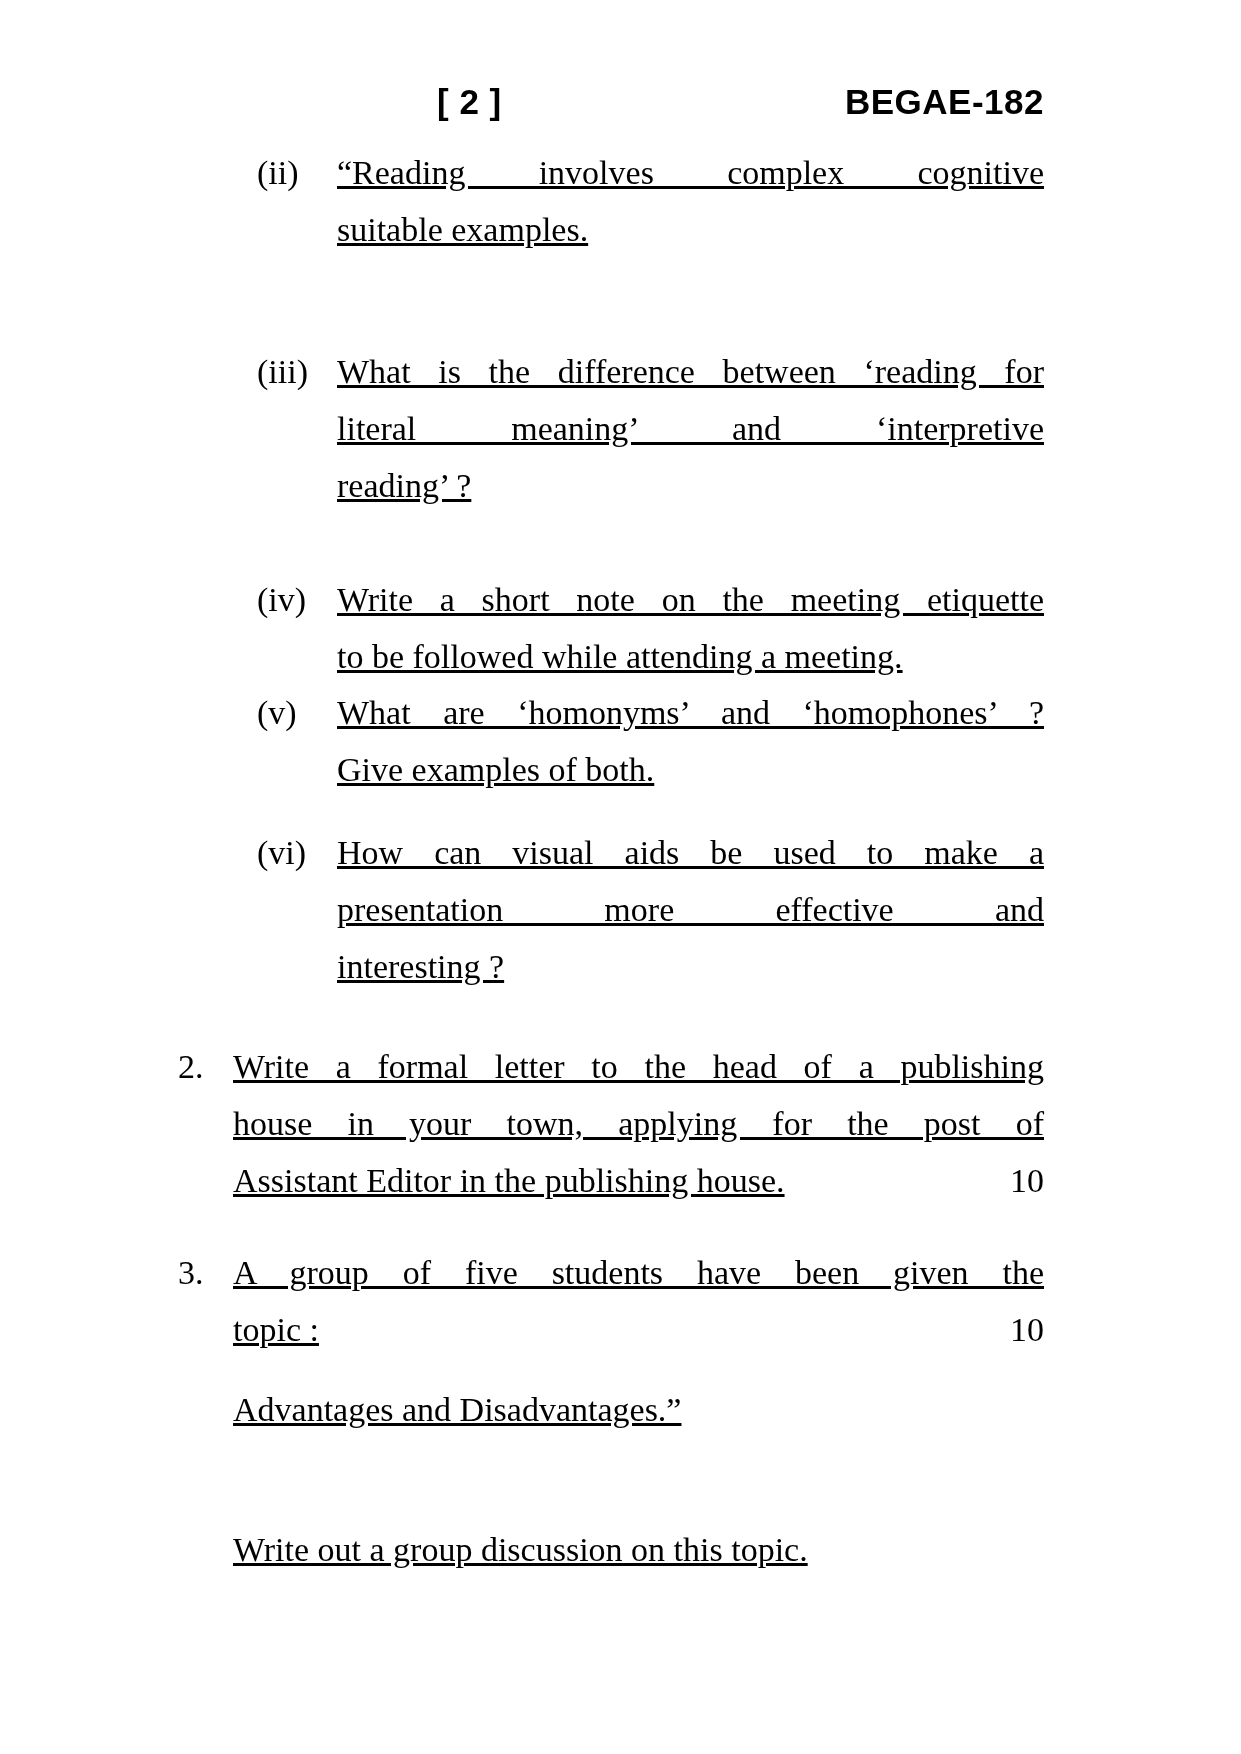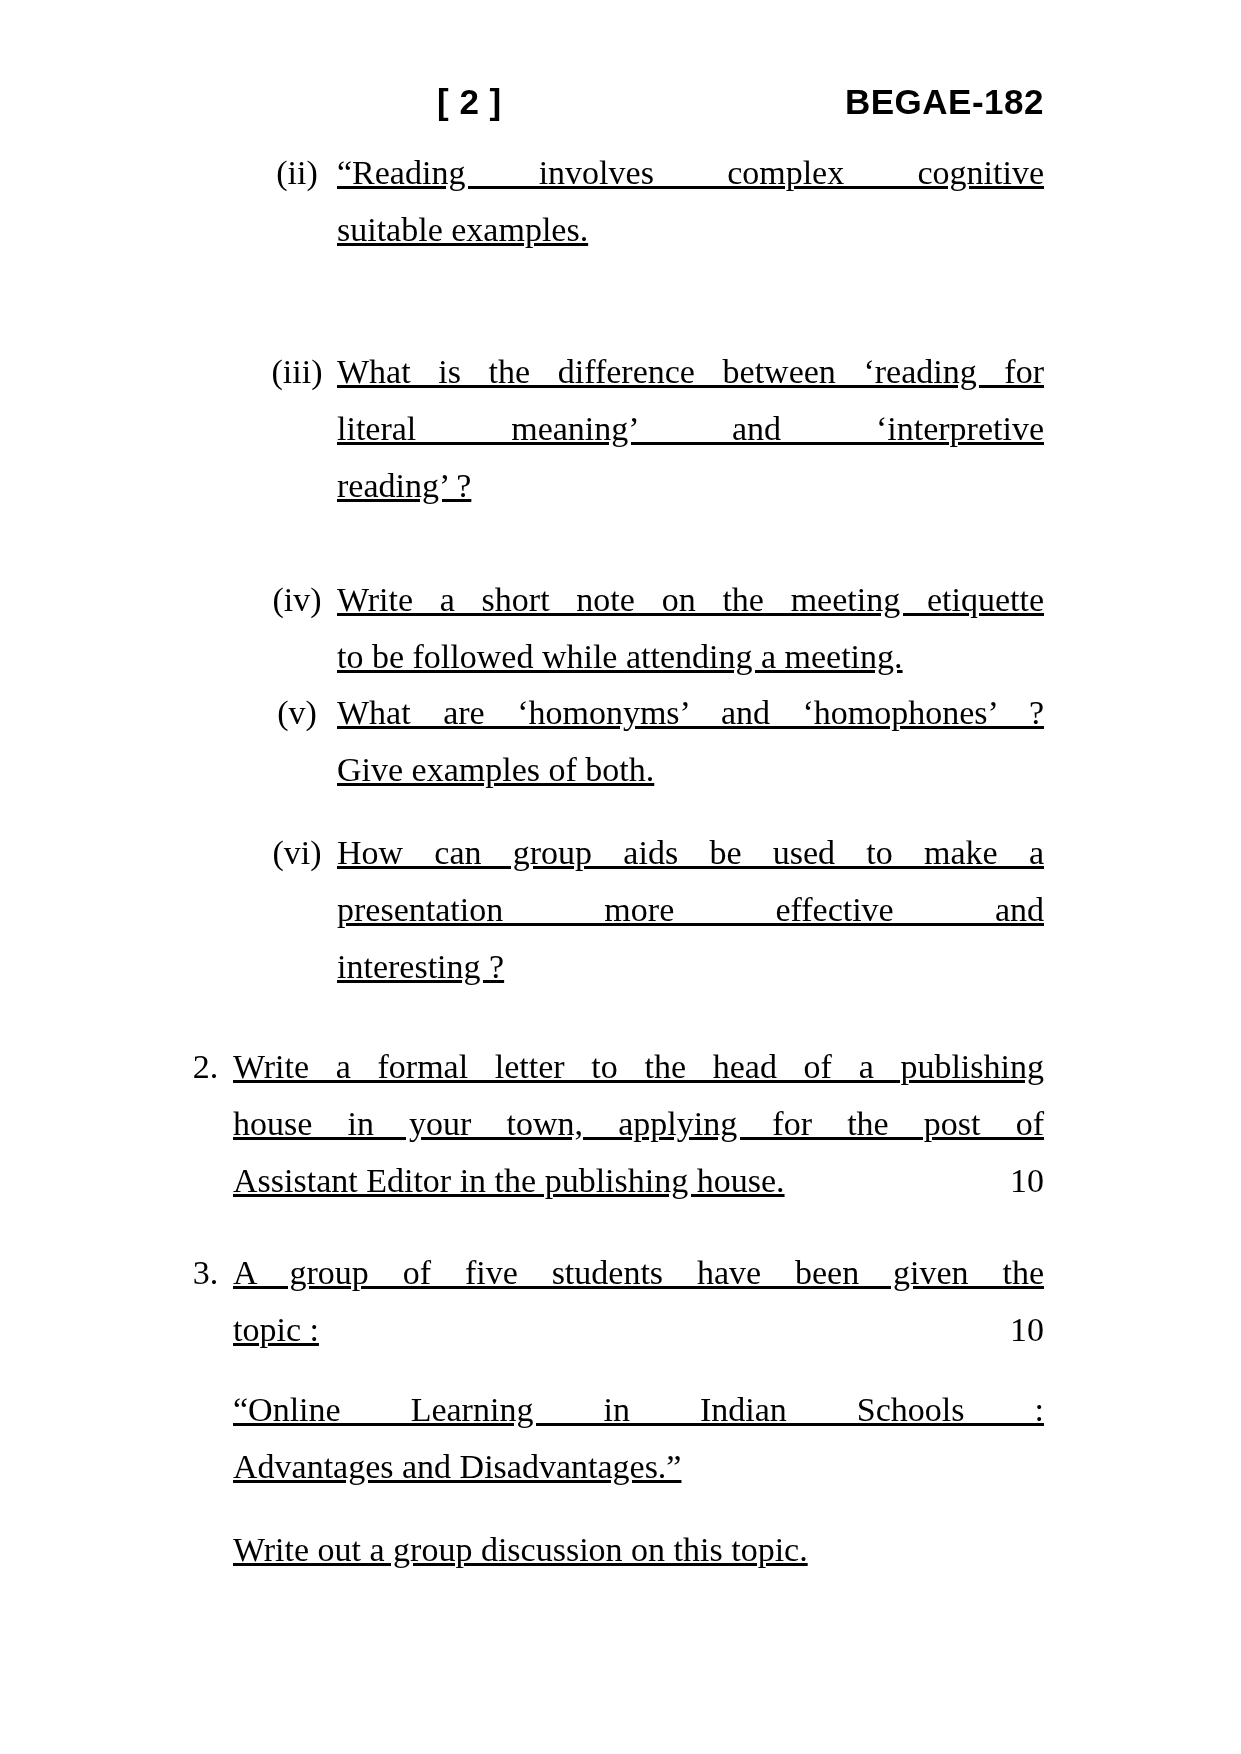--- a/index.html
+++ b/index.html
@@ -24,21 +24,21 @@
 
   .para {
     position: absolute;
     font-size: 34px;
     line-height: 57px;
   }
   .subq  { left: 257px; width: 787px; display: grid; grid-template-columns: 80px 707px; }
   .mainq { left: 178px; width: 866px; display: grid; grid-template-columns: 55px 811px; }
   .plain { left: 233px; width: 811px; }
 
-  .marker, .qnum { text-align: center; }
+  .marker, .qnum { text-align: left; }
   .textcol { position: relative; }
   .line { white-space: normal; text-decoration: underline; }
   .just {
     text-align: justify;
     -moz-text-align-last: justify;
     text-align-last: justify;
   }
   .marks {
     position: absolute;
     right: 0; bottom: 0;
@@ -82,21 +82,21 @@
     <div class="marker">(v)</div>
     <div class="textcol">
       <div class="line just">What are ‘homonyms’ and ‘homophones’ ?</div>
       <div class="line">Give examples of both.</div>
     </div>
   </div>
 
   <div class="para subq" style="top:824px">
     <div class="marker">(vi)</div>
     <div class="textcol">
-      <div class="line just">How can group aids be used to make a</div>
+      <div class="line just">How can visual aids be used to make a</div>
       <div class="line just">presentation more effective and</div>
       <div class="line">interesting ?</div>
     </div>
   </div>
 
   <div class="para mainq" style="top:1038px">
     <div class="qnum">2.</div>
     <div class="textcol">
       <div class="line just">Write a formal letter to the head of a publishing</div>
       <div class="line just">house in your town, applying for the post of</div>
@@ -108,21 +108,20 @@
   <div class="para mainq" style="top:1244px">
     <div class="qnum">3.</div>
     <div class="textcol">
       <div class="line just">A group of five students have been given the</div>
       <div class="line">topic :</div>
       <div class="marks">10</div>
     </div>
   </div>
 
   <div class="para plain" style="top:1381px">
-    <div class="line just">“Online Learning in Indian Schools :</div>
     <div class="line">Advantages and Disadvantages.”</div>
   </div>
 
   <div class="para plain" style="top:1521px">
     <div class="line">Write out a group discussion on this topic.</div>
   </div>
 
 </div>
 
 </body></html>

